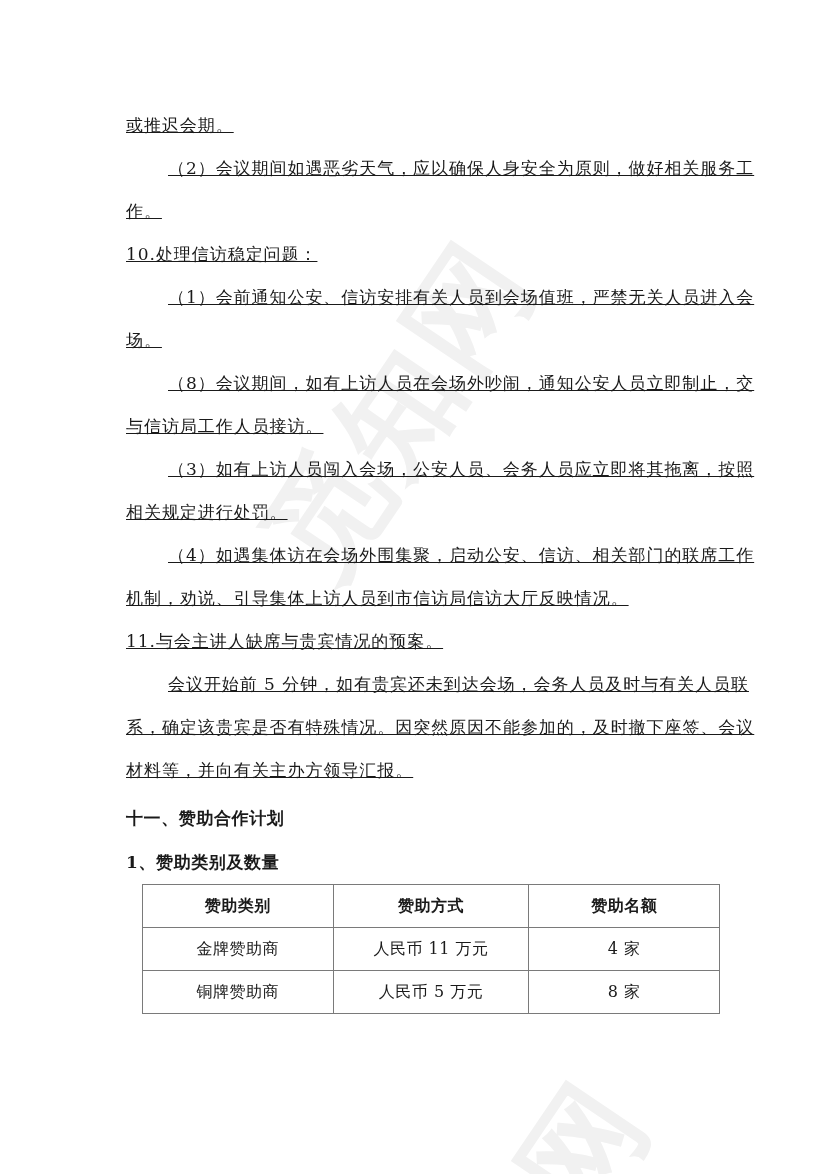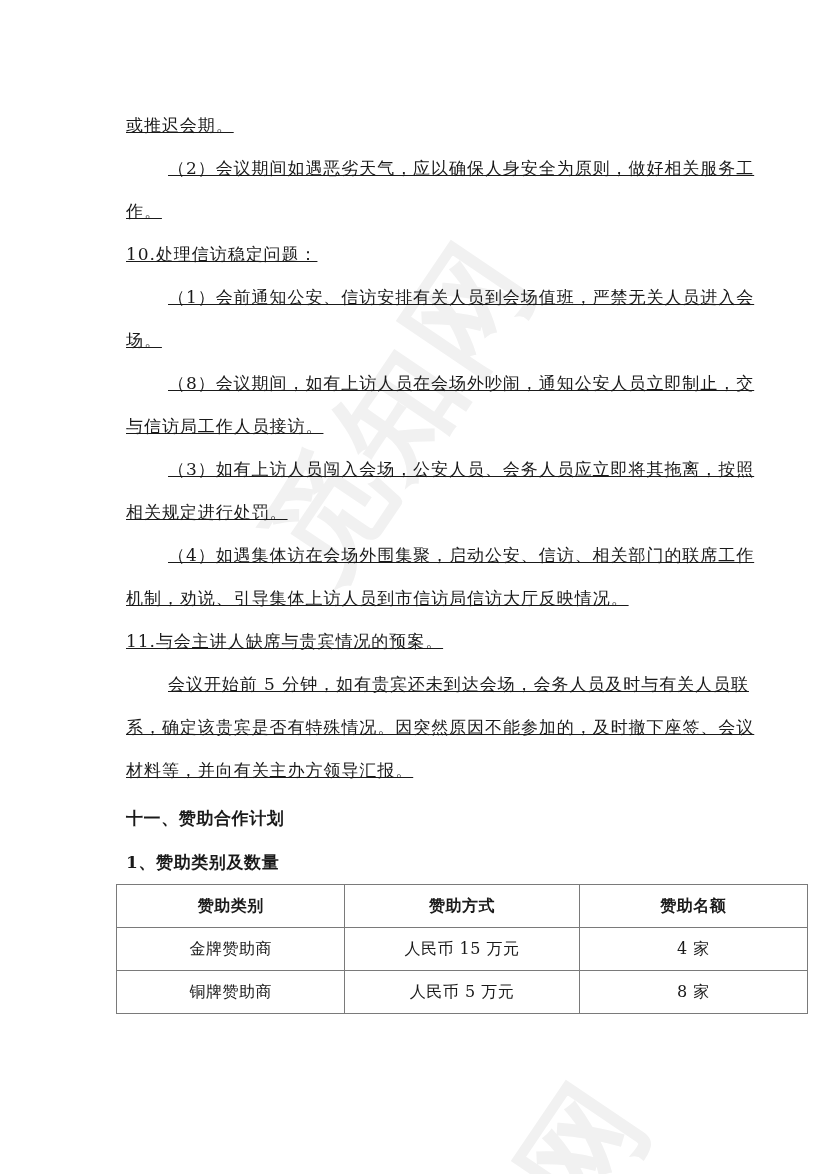--- a/index.html
+++ b/index.html
@@ -52,23 +52,23 @@
       font-weight: bold;
       font-size: 17px;
       letter-spacing: 0.6px;
       white-space: nowrap;
     }
     .h1 { line-height: 44px; height: 44px; margin-top: 4px; }
     .h2 { line-height: 44px; height: 44px; }
 
     table.sponsor {
       position: absolute;
-      left: 116px;
+      left: 142px;
       top: 884px;
-      width: 692px;
+      width: 578px;
       border-collapse: collapse;
       z-index: 1;
       font-size: 16px;
     }
     table.sponsor th, table.sponsor td {
       border: 1.5px solid #7a7a7a;
       text-align: center;
       vertical-align: middle;
       height: 42px;
       padding: 0;
@@ -111,21 +111,21 @@
   <thead>
     <tr>
       <th class="c1">赞助类别</th>
       <th class="c2">赞助方式</th>
       <th class="c3">赞助名额</th>
     </tr>
   </thead>
   <tbody>
     <tr>
       <td>金牌赞助商</td>
-      <td>人民币 15 万元</td>
+      <td>人民币 11 万元</td>
       <td>4 家</td>
     </tr>
     <tr>
       <td>铜牌赞助商</td>
       <td>人民币 5 万元</td>
       <td>8 家</td>
     </tr>
   </tbody>
 </table>
 

